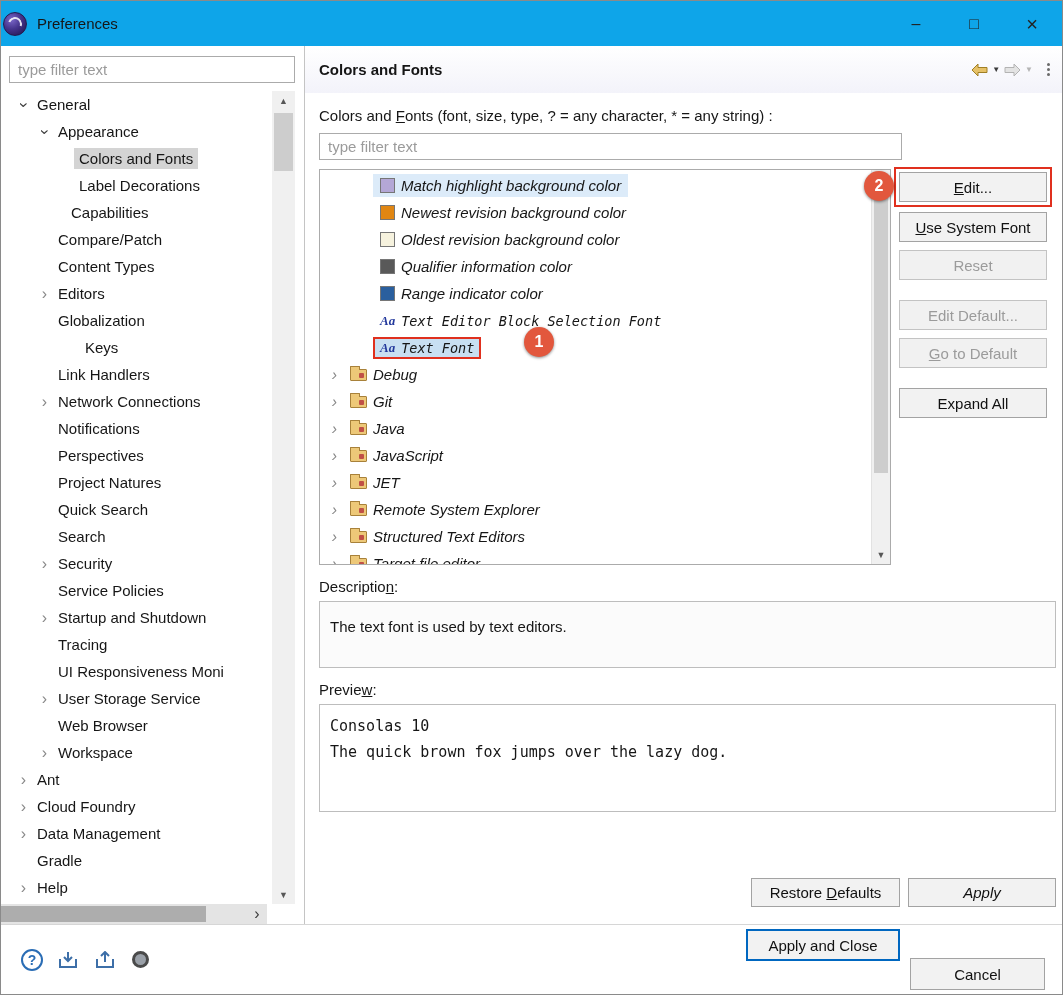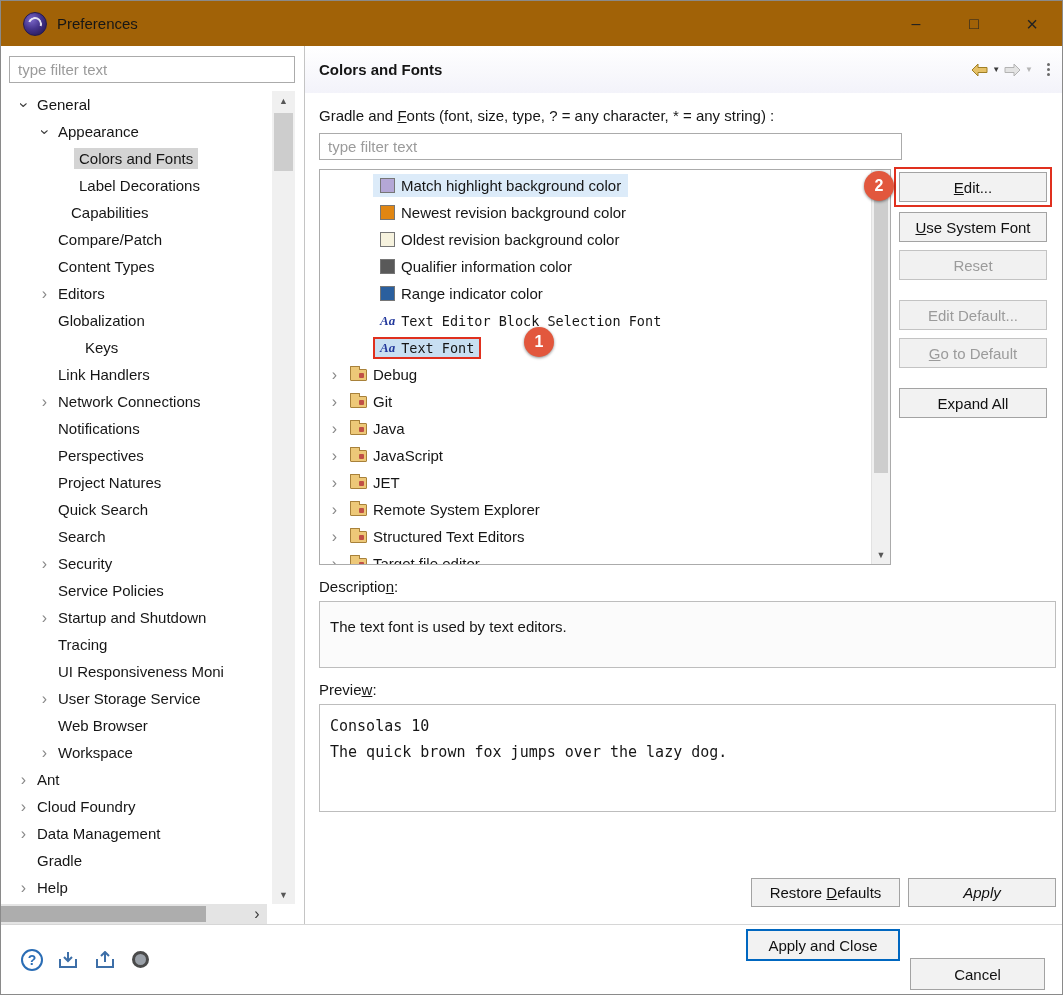--- a/index.html
+++ b/index.html
@@ -1,20 +1,20 @@
 <!DOCTYPE html>
 <html><head>
 <meta charset="utf-8">
 <style>
   * { margin:0; padding:0; box-sizing:border-box; }
   html,body { width:1063px; height:995px; background:#fff; font-family:"Liberation Sans",sans-serif; font-size:15px; color:#161616; }
   .window { position:absolute; inset:0; border:1px solid #8a8a8a; background:#fff; overflow:hidden; }
 
   
-  .titlebar { position:absolute; top:0; left:0; right:0; height:45px; background:#a16207; display:flex; align-items:center; padding-left:22px; }
+  .titlebar { position:absolute; top:0; left:0; right:0; height:45px; background:#0ea5e9; display:flex; align-items:center; padding-left:2px; }
   .app-icon { width:24px; height:24px; border-radius:50%; position:relative; margin-right:10px;
     background:radial-gradient(circle at 35% 30%, #7b68c9 0%, #45348c 45%, #1d1147 100%); border:1px solid #241a4f; }
   .app-icon::before { content:""; position:absolute; inset:4px; border:2px solid rgba(255,255,255,.85); border-radius:50%;
     border-left-color:transparent; border-bottom-color:transparent; transform:rotate(-25deg); }
   .title-text { font-size:15px; }
   .win-controls { position:absolute; right:1px; top:1px; height:44px; display:flex; }
   .win-btn { width:58px; height:44px; display:flex; align-items:center; justify-content:center; color:#222; font-size:16px; cursor:default; }
   .win-btn.close { font-size:20px; }
 
   
@@ -53,21 +53,21 @@
   .dots-icon i { width:3px; height:3px; background:#6a6a6a; border-radius:50%; }
 
   .content { position:absolute; top:47px; left:14px; right:8px; bottom:0; }
   .filter-label { margin-top:14px; }
   u { text-decoration:underline; }
   .main-filter { display:block; margin-top:9px; width:583px; }
 
   .list-row { margin-top:9px; display:flex; align-items:flex-start; }
   .flist { width:583px; height:396px; border:1px solid #ababab; position:relative; overflow:hidden; padding-top:2px; background:#fff; }
   .list-inner { position:absolute; left:0; top:2px; right:19px; bottom:0; overflow:hidden; }
-  .list-item { height:27px; display:flex; align-items:center; white-space:nowrap; cursor:default; }
+  .list-item { height:27px; display:flex; align-items:center; white-space:nowrap; cursor:default;font-style:italic; }
   .rowline { display:inline-flex; align-items:center; gap:6px; padding:1px 5px; border:2px solid transparent; }
   .list-item.hl .rowline { background:#dcebf9; }
   .list-item.selected .rowline { background:#c8dff2; }
   .list-item.annotated .rowline { border-color:#e0301e; }
   .swatch { display:none; width:15px; height:15px; border:1px solid #767676; }
   .icon-color .swatch { display:inline-block; }
   .aa-icon { display:none; font-family:"Liberation Serif",serif; font-style:italic; font-weight:bold; font-size:13px; color:#23389c; line-height:1; }
   .icon-font .aa-icon { display:inline-block; }
   .aa-icon::before { content:"Aa"; }
   .folder-icon { display:none; position:relative; width:17px; height:12px; background:#edc878; border:1px solid #a8813a; border-radius:1px; }
@@ -302,21 +302,21 @@
         <span class="caret dim">▼</span>
         <span class="dots-icon">
             <i></i>
             <i></i>
             <i></i>
           </span>
       </span>
     </div>
 
     <div class="content">
-      <div class="filter-label"><span>Gradle and </span><u>F</u><span>onts (font, size, type, ? = any character, * = any string) :</span></div>
+      <div class="filter-label"><span>Colors and </span><u>F</u><span>onts (font, size, type, ? = any character, * = any string) :</span></div>
       <input class="text-input main-filter" placeholder="type filter text" style="">
 
       <div class="list-row">
         <div class="flist">
           <div class="list-inner">
   <div class="list-item hl icon-color" style="padding-left: 36px;">
     <span class="chev"></span>
     <span class="rowline">
       <span class="swatch" style="background: rgb(180, 167, 214);"></span>
 

